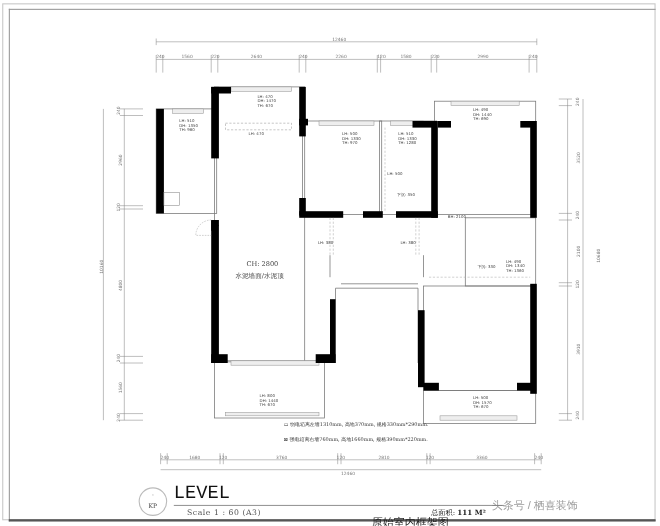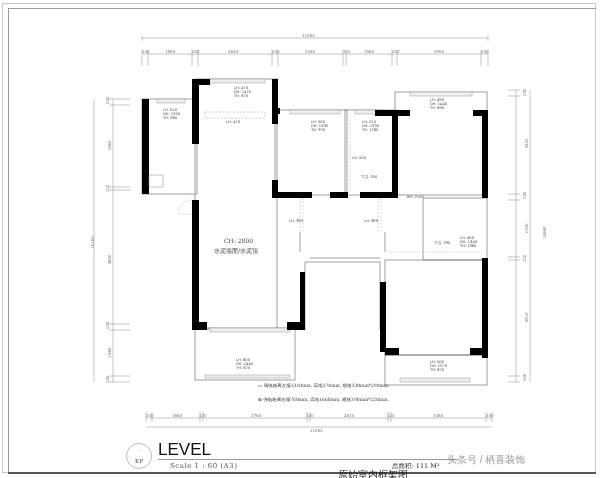--- a/index.html
+++ b/index.html
@@ -6,25 +6,25 @@
   body{width:600px;height:478px;position:relative;overflow:hidden;font-family:"DejaVu Sans",sans-serif;}
   .frame-outer{position:absolute;left:2px;top:3px;width:594px;height:470px;border:1px solid #c8c8c8;box-sizing:border-box;}
   .frame-inner{position:absolute;left:8px;top:8px;width:588px;height:466px;border:1px solid #9a9a9a;border-right:none;box-sizing:border-box;}
   .bottom-bar{position:absolute;left:8px;top:472px;width:588px;height:2px;background:#555;}
   svg.plan{position:absolute;left:0;top:0;}
   .t{position:absolute;white-space:nowrap;color:#333;}
   .tiny{font-size:3.6px;line-height:4.2px;color:#444;}
   .dim{font-size:4px;color:#777;}
   .label-cn{font-family:"DejaVu Serif",serif;font-size:6px;color:#444;}
   .legend{font-family:"DejaVu Serif",serif;font-size:4.5px;color:#333;}
-  .level{font-family:Liberation Sans, sans-serif;font-size:17px;color:#111;text-align:right;}
+  .level{font-family:Liberation Mono, monospace;font-size:17px;color:#111;text-align:right;}
   .scale{font-family:"DejaVu Serif",serif;font-size:7px;color:#555;letter-spacing:0.5px;}
   .title-cn{font-family:"DejaVu Serif",serif;font-size:10px;color:#222;}
   .area{font-family:"DejaVu Serif",serif;font-size:6.5px;color:#222;}
-  .area b{font-weight:normal;}
+  .area b{font-weight:bold;}
   .wm{font-family:Liberation Sans, sans-serif;font-size:10px;color:rgba(120,120,120,0.75);}
   .kp{position:absolute;left:126px;top:443px;width:26px;height:26px;border:1px solid #bbb;border-radius:50%;box-sizing:border-box;}
   .kp span{position:absolute;left:0;right:0;text-align:center;font-family:"DejaVu Serif",serif;font-size:5.5px;color:#444;}
 </style>
 </head>
 <body>
 
 <div class="frame-outer"></div>
 <div class="frame-inner"></div>
 <div class="bottom-bar"></div>

